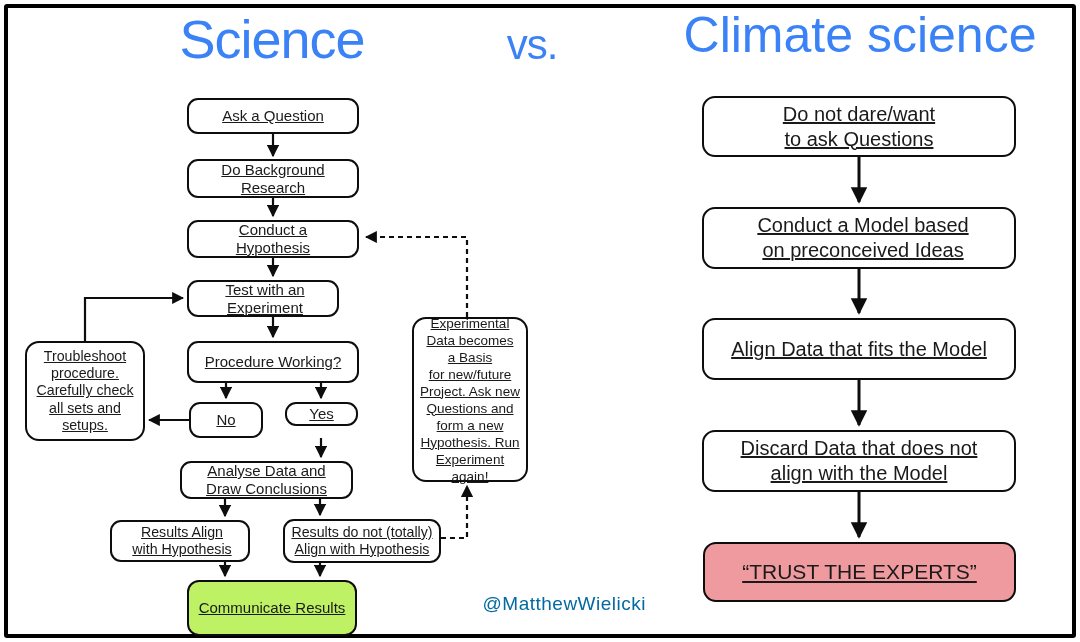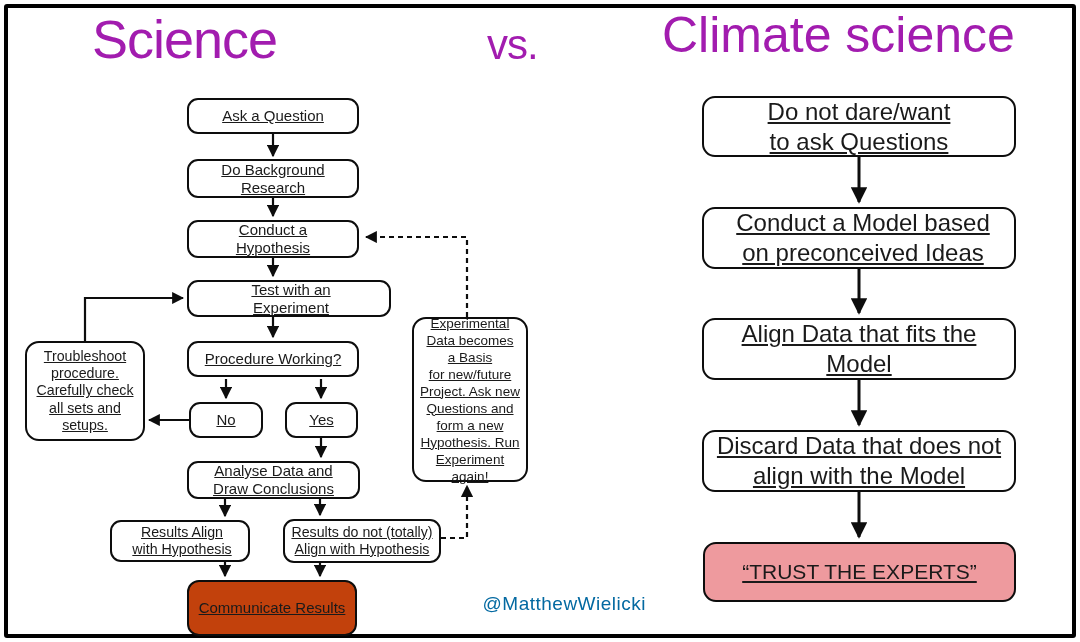--- a/index.html
+++ b/index.html
@@ -12,23 +12,23 @@
     overflow:hidden;
   }
   .frame{
     position:absolute;inset:4px;
     border:4px solid #000000;
     border-radius:3px;
     pointer-events:none;
   }
   .title{
     position:absolute;
-    text-align:left;
+    text-align:center;
     font-weight:400;
-    color:#a21caf;
+    color:#3b82f6;
     line-height:1;
     letter-spacing:-1px;
   }
   #title-science{left:92px;top:12px;width:360px;font-size:54px;}
   #title-vs{left:487px;top:24px;width:90px;font-size:42px;}
   #title-climate{left:662px;top:10px;width:396px;font-size:50px;letter-spacing:0;}
   .box{
     position:absolute;
     box-sizing:border-box;
     background:#ffffff;
@@ -36,21 +36,21 @@
     border-radius:11px;
     display:flex;align-items:center;justify-content:center;
     text-align:center;
     white-space:pre-line;
     font-size:15px;line-height:1.2;
     color:#1a1a1a;
     padding:2px 4px;
   }
   .box.small-font{font-size:14.2px;}
   .box.tall{border-radius:14px;}
-  .box.climate{font-size:24px;border-radius:13px;line-height:1.25;}
+  .box.climate{font-size:20px;border-radius:13px;line-height:1.25;}
   .svg-layer{position:absolute;left:0;top:0;z-index:0;}
   .box{z-index:1;text-decoration:underline;}
   #watermark{
     position:absolute;left:446px;top:593px;width:200px;
     font-size:19px;color:#0369a1;letter-spacing:0.5px;text-align:right;
   }
 </style>
 </head>
 <body>
 
@@ -95,32 +95,32 @@
   <div class="title" id="title-science">Science</div>
   <div class="title" id="title-vs">vs.</div>
   <div class="title" id="title-climate">Climate science</div>
 
   <div>
     <div class="box" style="left:187px;top:98px;width:172px;height:36px;">Ask a Question</div>
     <div class="box" style="left:187px;top:159px;width:172px;height:39px;text-align:center;">Do Background
 Research</div>
     <div class="box" style="left:187px;top:220px;width:172px;height:38px;text-align:center;">Conduct a
 Hypothesis</div>
-    <div class="box" style="left:187px;top:280px;width:204px;height:37px;padding-left:8px;">Test with an
+    <div class="box" style="left:187px;top:280px;width:152px;height:37px;padding-left:8px;">Test with an
 Experiment</div>
-    <div class="box" style="left:187px;top:341px;width:172px;height:36px;">Procedure Working?</div>
+    <div class="box" style="left:187px;top:341px;width:172px;height:42px;">Procedure Working?</div>
     <div class="box" style="left:189px;top:402px;width:74px;height:36px;">No</div>
-    <div class="box" style="left:285px;top:402px;width:73px;height:36px;">Yes</div>
-    <div class="box" style="left:187px;top:461px;width:173px;height:38px;">Analyse Data and
+    <div class="box" style="left:285px;top:402px;width:73px;height:24px;">Yes</div>
+    <div class="box" style="left:180px;top:461px;width:173px;height:38px;">Analyse Data and
 Draw Conclusions</div>
     <div class="box small-font" style="left:110px;top:520px;width:140px;height:42px;padding-left:8px;">Results Align
 with Hypothesis</div>
     <div class="box small-font" style="left:283px;top:519px;width:158px;height:44px;">Results do not (totally)
 Align with Hypothesis</div>
-    <div class="box" style="left: 187px; top: 580px; width: 170px; height: 56px; border-radius: 12px; background-color: #c2410c;">Communicate Results</div>
+    <div class="box" style="left: 187px; top: 580px; width: 170px; height: 56px; border-radius: 12px; background-color: #bef264;">Communicate Results</div>
     <div class="box small-font tall" style="left:25px;top:341px;width:120px;height:100px;">Troubleshoot
 procedure.
 Carefully check
 all sets and
 setups.</div>
     <div class="box tall" style="left:412px;top:317px;width:116px;height:165px;font-size:13.5px;line-height:1.26;">Experimental
 Data becomes
 a Basis
 for new/future
 Project. Ask new

